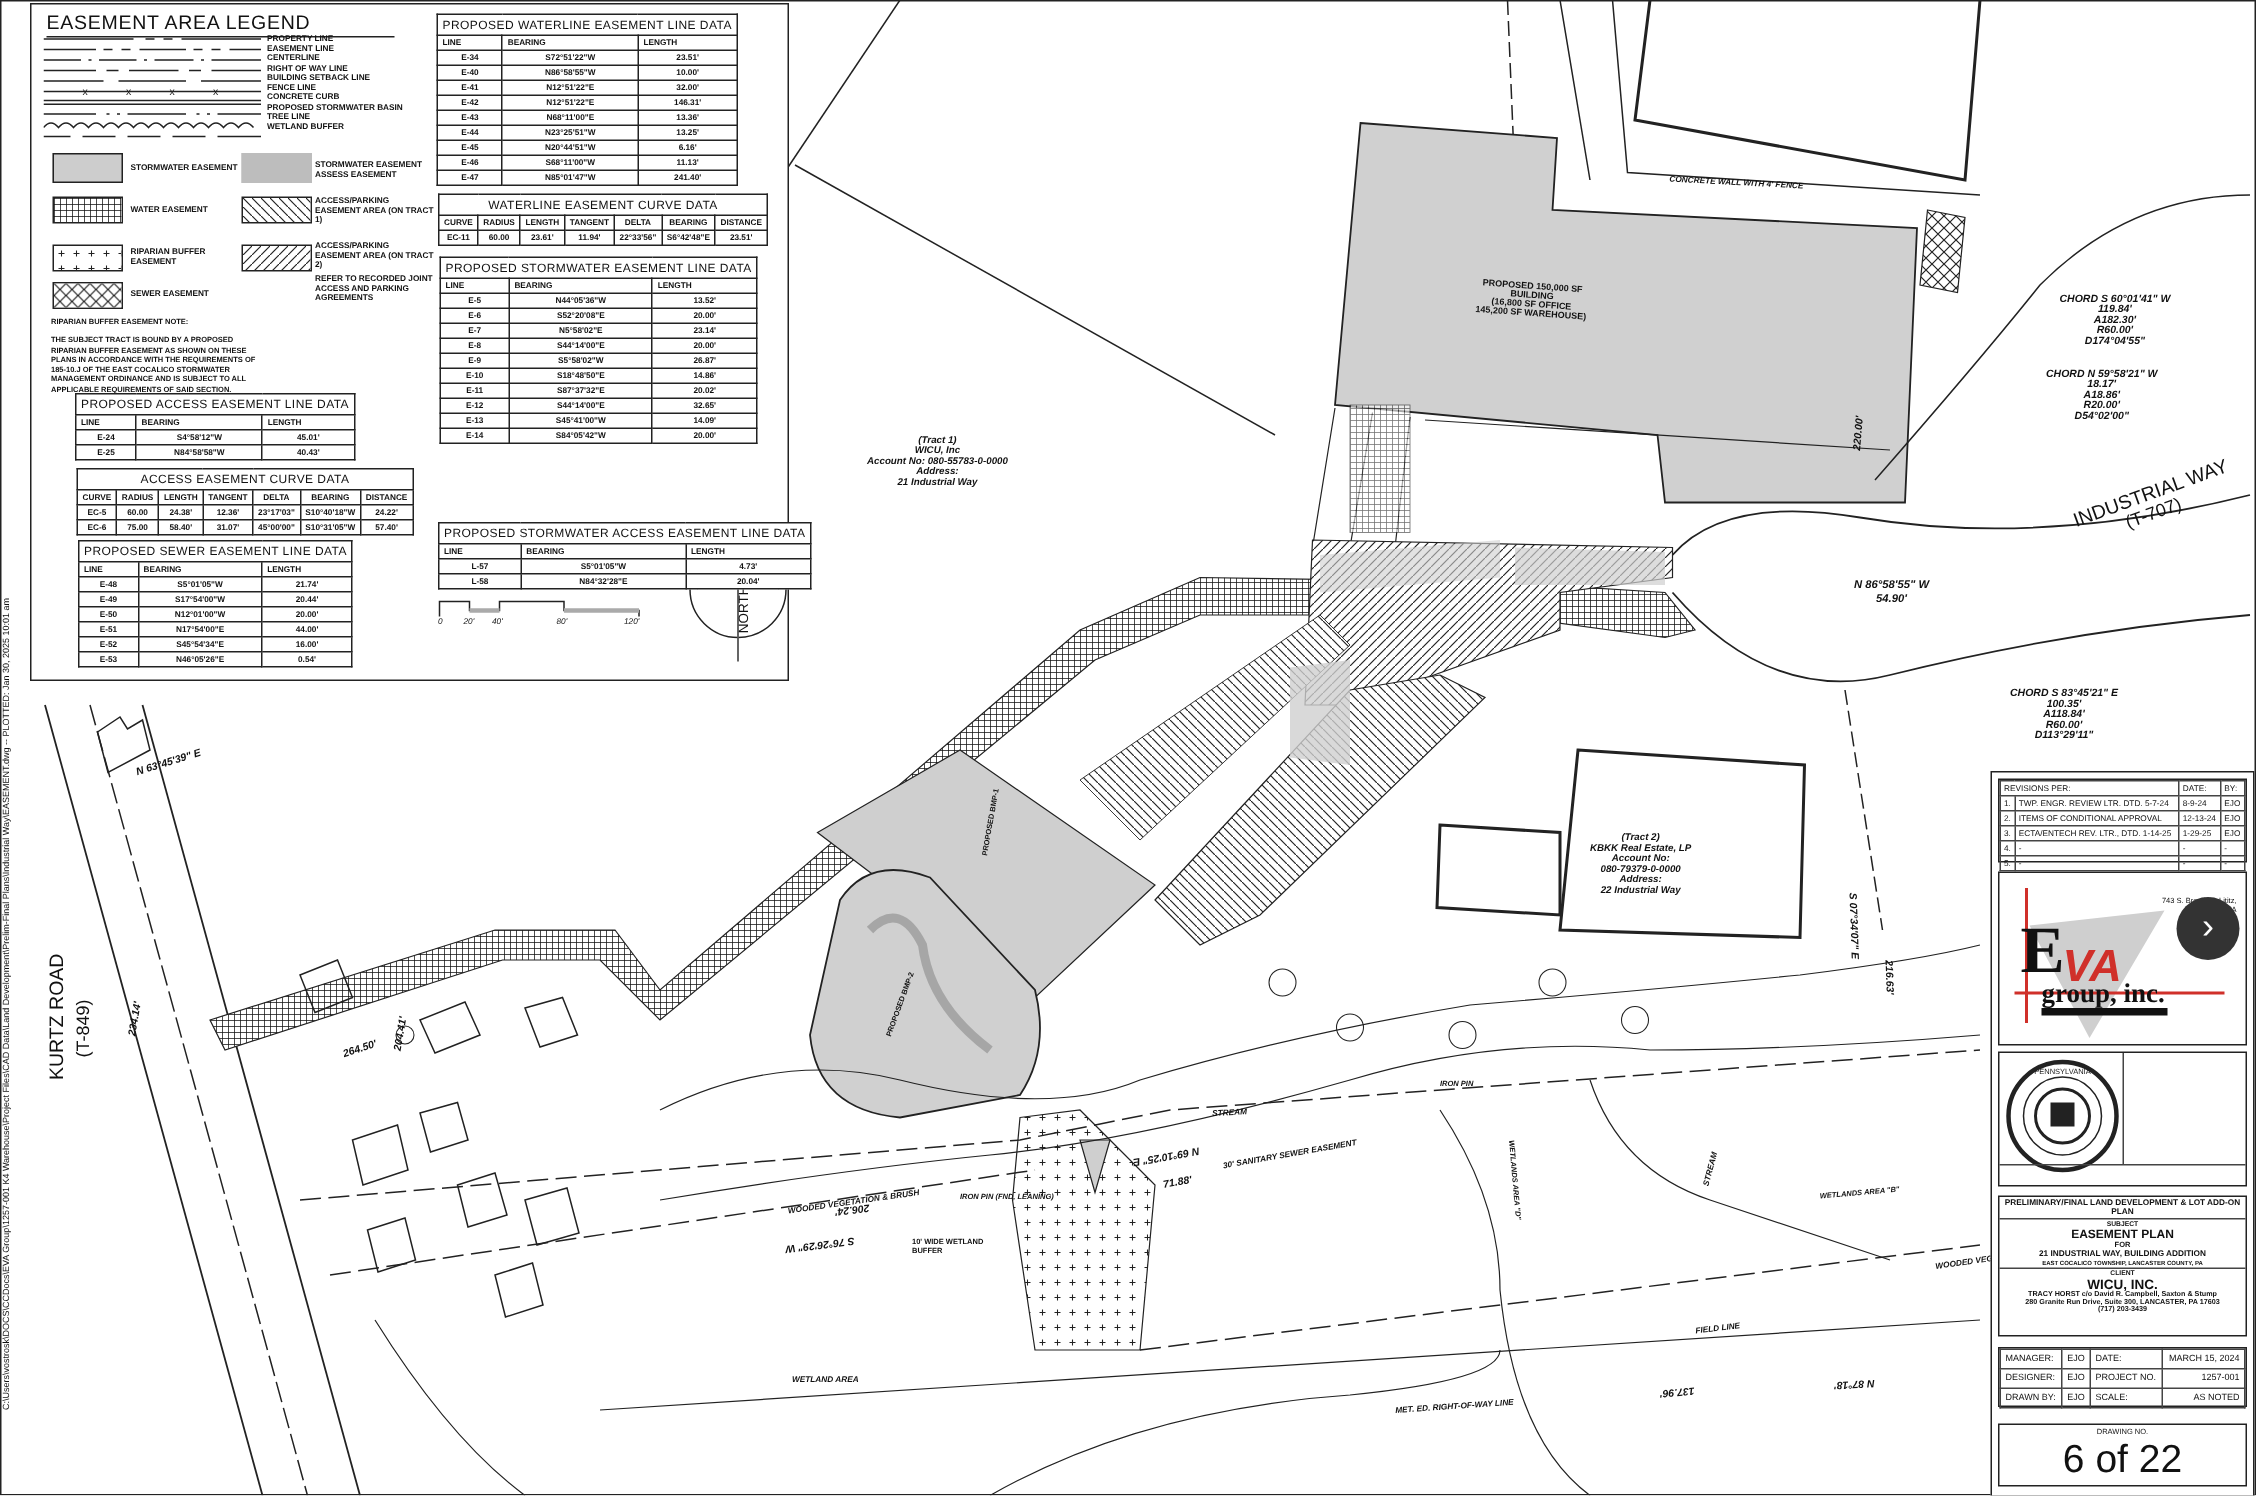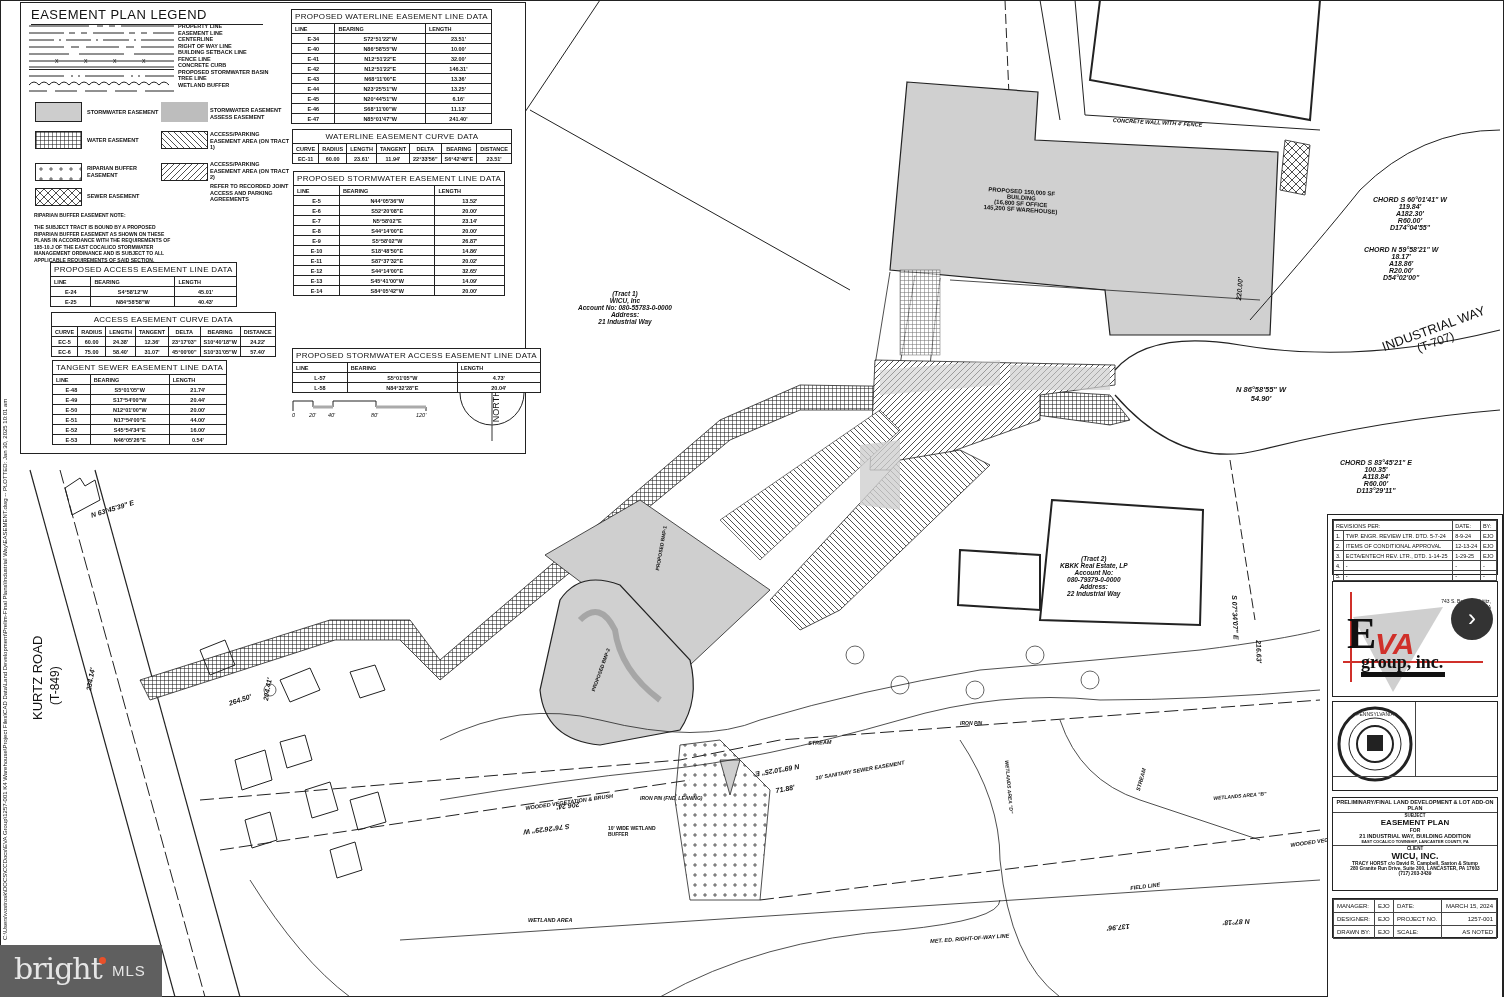--- a/index.html
+++ b/index.html
@@ -207,21 +207,21 @@
   <div class="plan-label" style="left:1213px;top:795px;font-size:5px;transform:rotate(-5deg);">WETLANDS AREA "B"</div>
   <div class="plan-label" style="left:654px;top:570px;font-size:5px;font-style:normal;transform:rotate(-80deg);">PROPOSED BMP-1</div>
   <div class="plan-label" style="left:590px;top:690px;font-size:5px;font-style:normal;transform:rotate(-70deg);">PROPOSED BMP-2</div>
   <div class="plan-label" style="left:775px;top:787px;transform:rotate(-10deg);">71.88'</div>
   <div class="plan-label" style="left:800px;top:770px;transform:rotate(170deg);">N 69°10'25" E</div>
   <div class="plan-label" style="left:1130px;top:930px;transform:rotate(175deg);">137.96'</div>
   <div class="plan-label" style="left:1250px;top:925px;transform:rotate(177deg);">N 87°18'</div>
   <div class="plan-label" style="left:85px;top:690px;transform:rotate(-80deg);">234.14'</div>
 
   <div class="legend">
-    <div class="legend-title">EASEMENT PLAN LEGEND</div>
+    <div class="legend-title">EASEMENT AREA LEGEND</div>
     <svg style="position:absolute;left:8px;top:20px;" width="145" height="70">
       <g stroke="#222" stroke-width="1" fill="none">
         <path d="M0 3H60M68 3H74M80 3H86M92 3H145"></path>
         <path d="M0 10H35M40 10H46M52 10H58M64 10H95M100 10H106M112 10H118M124 10H145"></path>
         <path d="M0 17H25M30 17H32M37 17H62M67 17H69M74 17H100M105 17H107M112 17H145"></path>
         <path d="M0 24H35M42 24H50M57 24H90M97 24H105M112 24H145"></path>
         <path d="M0 31H40M50 31H95M105 31H145"></path>
         <path d="M0 38H145"></path>
         <path d="M0 44H145M0 46.5H145"></path>
         <path d="M0 53H35M42 53H44M49 53H51M56 53H95M102 53H104M109 53H111M116 53H145"></path>
@@ -363,21 +363,21 @@
           <td>45°00'00"</td>
           <td>S10°31'05"W</td>
           <td>57.40'</td>
         </tr>
   </tbody>
     </table>
 
   <table class="tbl" style="left:52px;top:360px;width:162px;">
     <tbody>
         <tr>
-          <td colspan="3" class="cap">TANGENT SEWER EASEMENT LINE DATA</td>
+          <td colspan="3" class="cap">PROPOSED SEWER EASEMENT LINE DATA</td>
         </tr>
     <tr>
           <td class="l">LINE</td>
           <td class="l">BEARING</td>
           <td class="l">LENGTH</td>
         </tr>
     <tr>
           <td>E-48</td>
           <td>S5°01'05"W</td>
           <td>21.74'</td>
@@ -679,26 +679,25 @@
         <tr>
               <td>DRAWN BY:</td>
               <td>EJO</td>
               <td>SCALE:</td>
               <td style="text-align:right;">AS NOTED</td>
             </tr>
       </tbody>
         </table>
     </div>
 
+    <div class="tb-box" style="top:434px;height:40px;text-align:center;">
+      <div style="font-size:5px;margin-top:2px;">DRAWING NO.</div>
+      <div style="font-size:26px;line-height:28px;">6 of 22</div>
+    </div>
   </div>
 
   <div class="sidebar-path">C:\Users\vostrosk\DOCS\CCDocs\EVA Group\1257-001 K4 Warehouse\Project Files\CAD Data\Land Development\Prelim-Final Plans\Industrial Way\EASEMENT.dwg -- PLOTTED: Jan 30, 2025 10:01 am</div>
 
-  <div class="bright">
-    <span class="b">bright</span>
-    <span class="dot"></span>
-    <span class="m">MLS</span>
-  </div>
 
   <div class="next-btn">
     <span>›</span>
   </div>
 </div>
 
 </body></html>

